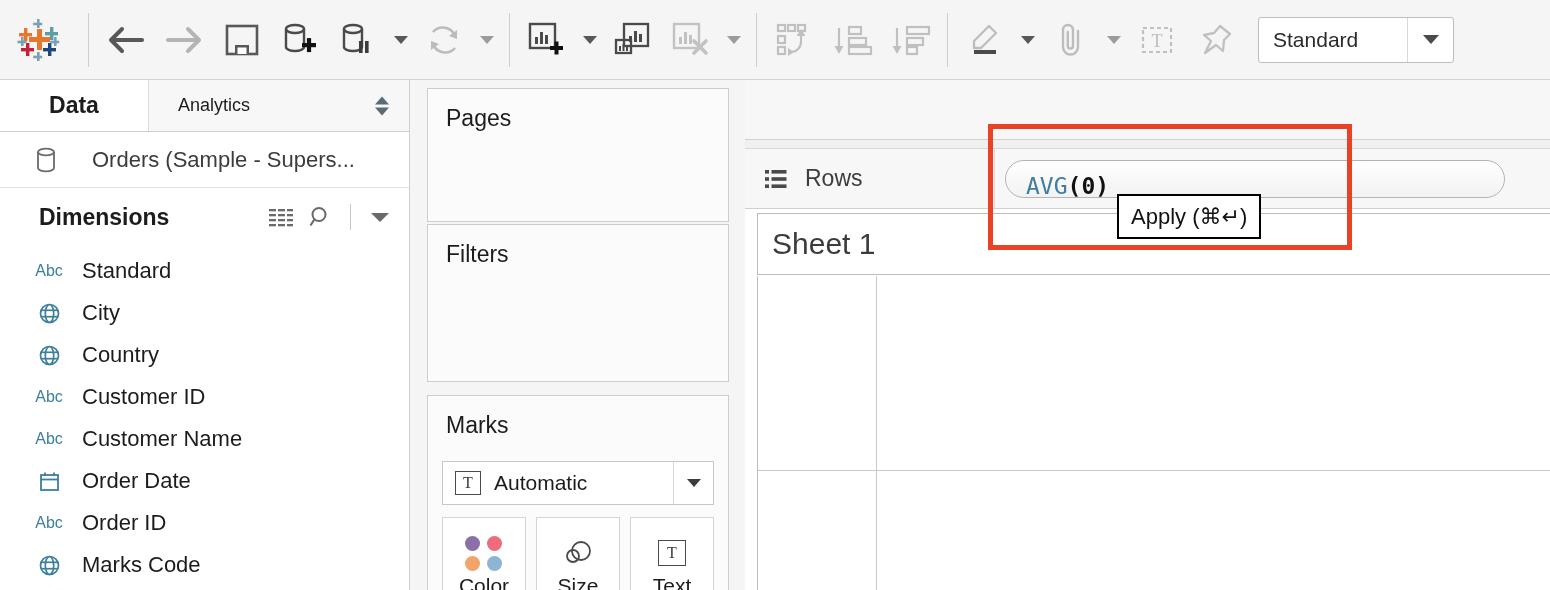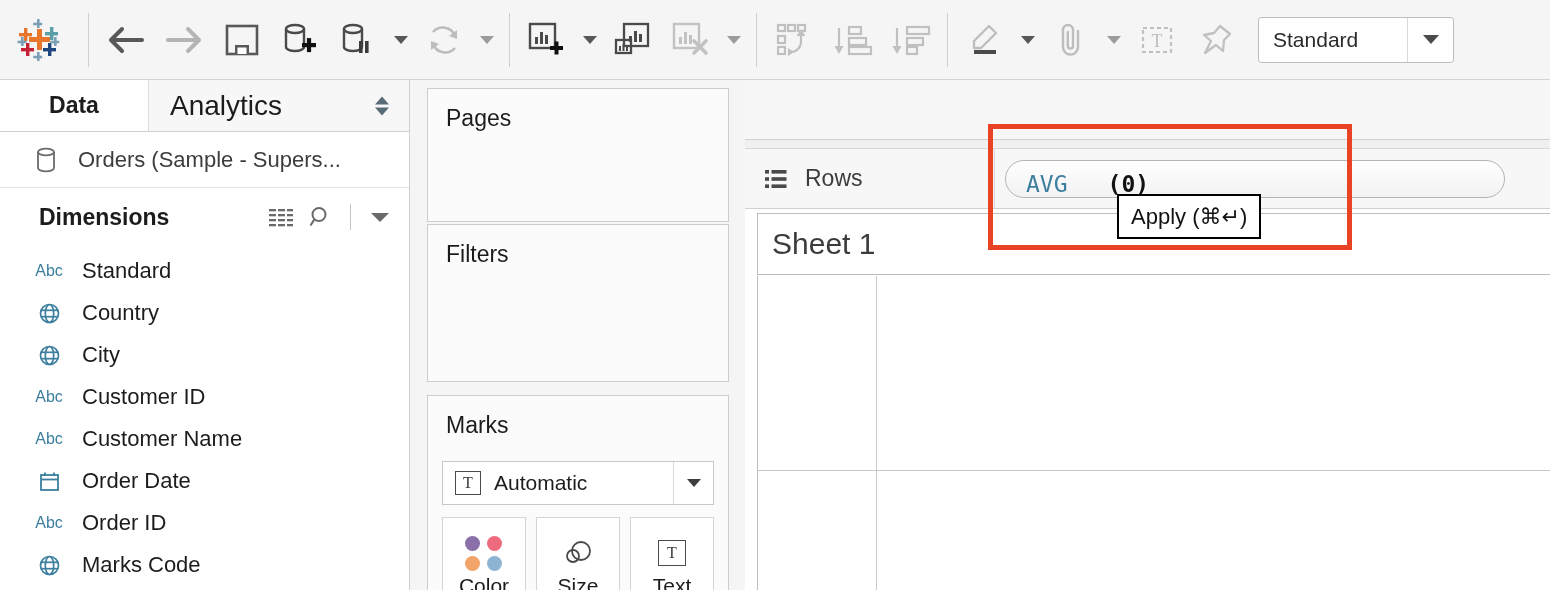--- a/index.html
+++ b/index.html
@@ -58,30 +58,30 @@
   .tabrow { display: flex; height: 52px; border-bottom: 1px solid #cfcfcf; background:#ffffff; }
   .tab-data {
     width: 148px; display: flex; align-items: center; justify-content: center;
     font-size: 23px; font-weight: bold; color: #1c1c1c; background: #ffffff;
   }
   .tab-analytics {
     flex: 1; display: flex; align-items: center;
     background: #f7f7f7; border-left: 1px solid #dcdcdc;
     position: relative;
   }
-  .tab-analytics .lbl { margin-left: 21px; font-size: 28px; color: #1c1c1c; }
+  .tab-analytics .lbl { margin-left: 29px; font-size: 18px; color: #1c1c1c; }
   .ud-arrows { position: absolute; right: 20px; top: 50%; transform: translateY(-50%); display:flex; flex-direction:column; gap:3px;}
   .ud-up { width:0;height:0;border-left:7px solid transparent;border-right:7px solid transparent;border-bottom:8px solid #5a6b78;}
   .ud-dn { width:0;height:0;border-left:7px solid transparent;border-right:7px solid transparent;border-top:8px solid #5a6b78;}
 
   .ds-row {
     height: 56px; display: flex; align-items: center; padding-left: 34px;
     border-bottom: 1px solid #e2e2e2; background: #ffffff;
   }
-  .ds-row .lbl { font-size: 22px; color: #3c3c3c; margin-left: 20px; white-space: nowrap; }
+  .ds-row .lbl { font-size: 22px; color: #3c3c3c; margin-left: 34px; white-space: nowrap; }
 
   .dim-header {
     height: 58px; display: flex; align-items: center; padding: 0 18px 0 28px;
     background: #ffffff;
     margin-left: 11px;
   }
   .dim-header .title { font-size: 23px; font-weight: bold; color: #1c1c1c; flex: 1; }
   .dim-icons { display: flex; align-items: center; gap: 14px; }
   .vsep { width:1px; height:26px; background:#c6c6c6; margin: 0 4px; }
 
@@ -135,22 +135,22 @@
     width: 250px; display: flex; align-items: center; padding-left: 18px; gap: 16px;
     border-right: 1px solid #d8d8d8; background: #f7f7f7;
   }
   .shelf-label .txt { font-size: 23px; color: #3c3c3c; }
   .shelf-drop { flex: 1; background: #f7f7f7; display: flex; align-items: center; padding-left: 10px; }
   .spacer-row { height: 9px; background: #f0f0f0; border-bottom: 1px solid #d8d8d8; }
 
   .pill {
     height: 38px; min-width: 500px; border: 1px solid #b4b4b4; border-radius: 19px;
     background: linear-gradient(#ffffff,#f2f2f2);
-    display: flex; align-items: flex-end; padding: 0 20px;
-    font-family: "DejaVu Sans Mono", monospace; font-size: 23px; letter-spacing: 0px; gap: 40px;
+    display: flex; align-items: flex-start; padding: 12px 20px;
+    font-family: "DejaVu Sans Mono", monospace; font-size: 23px; letter-spacing: 0px;
   }
   .pill .agg { color: #3c7f9e; }
   .pill .arg { color: #111111; font-weight: bold; }
 
   
   .sheetbox {
     position: absolute; left: 12px; top: 133px; right: 0; height: 62px;
     border: 1px solid #bdbdbd; border-right: none; background: #ffffff;
     display: flex; align-items: center; padding-left: 14px;
   }
@@ -536,35 +536,35 @@
         <span class="field-icon">
           <svg width="23" height="23" viewBox="0 0 23 23">
               <g fill="none" stroke="#3c7f9e" stroke-width="1.7">
                 <circle cx="11.5" cy="11.5" r="9"></circle>
                 <ellipse cx="11.5" cy="11.5" rx="4.2" ry="9"></ellipse>
                 <path d="M2.8 8.3 H20.2"></path>
                 <path d="M2.8 14.7 H20.2"></path>
               </g>
             </svg>
         </span>
-        <span class="field-name">Country</span>
+        <span class="field-name">City</span>
       </div>
 
       <div class="field-row">
         <span class="field-icon">
           <svg width="23" height="23" viewBox="0 0 23 23">
               <g fill="none" stroke="#3c7f9e" stroke-width="1.7">
                 <circle cx="11.5" cy="11.5" r="9"></circle>
                 <ellipse cx="11.5" cy="11.5" rx="4.2" ry="9"></ellipse>
                 <path d="M2.8 8.3 H20.2"></path>
                 <path d="M2.8 14.7 H20.2"></path>
               </g>
             </svg>
         </span>
-        <span class="field-name">City</span>
+        <span class="field-name">Country</span>
       </div>
 
       <div class="field-row">
         <span class="field-icon">
             <span class="abc">Abc</span>
           </span>
         <span class="field-name">Customer ID</span>
       </div>
 
       <div class="field-row">

